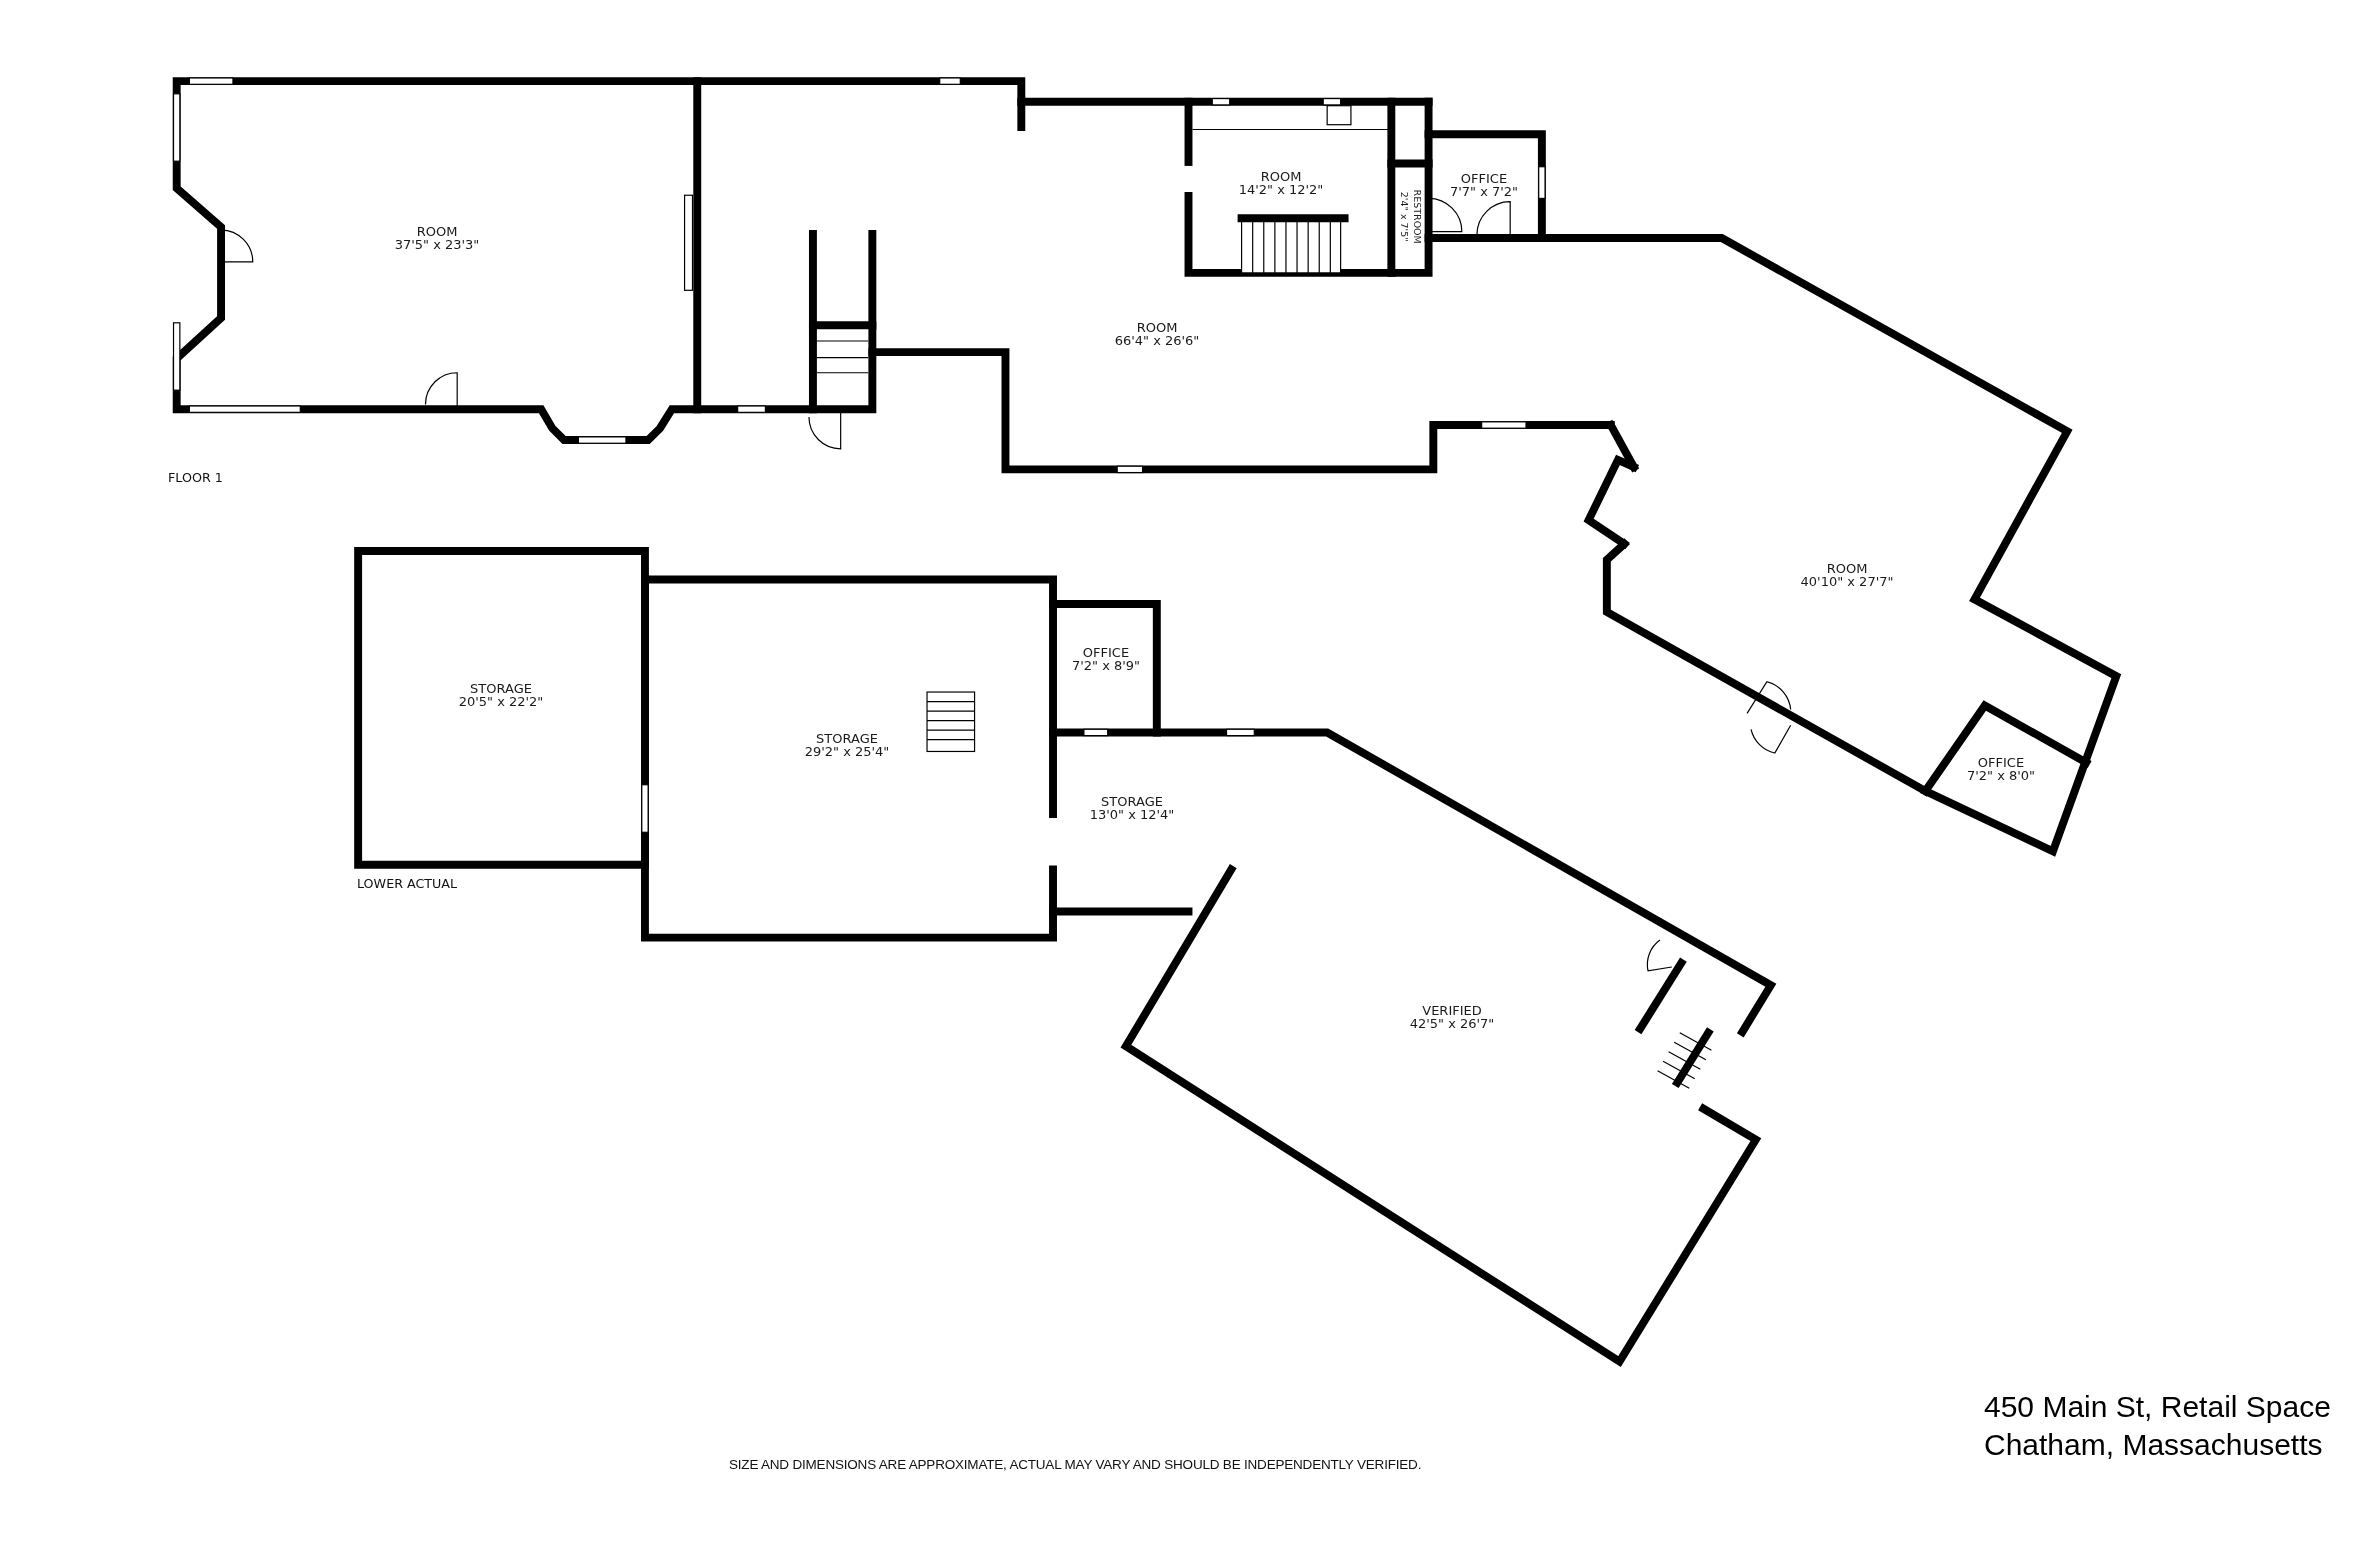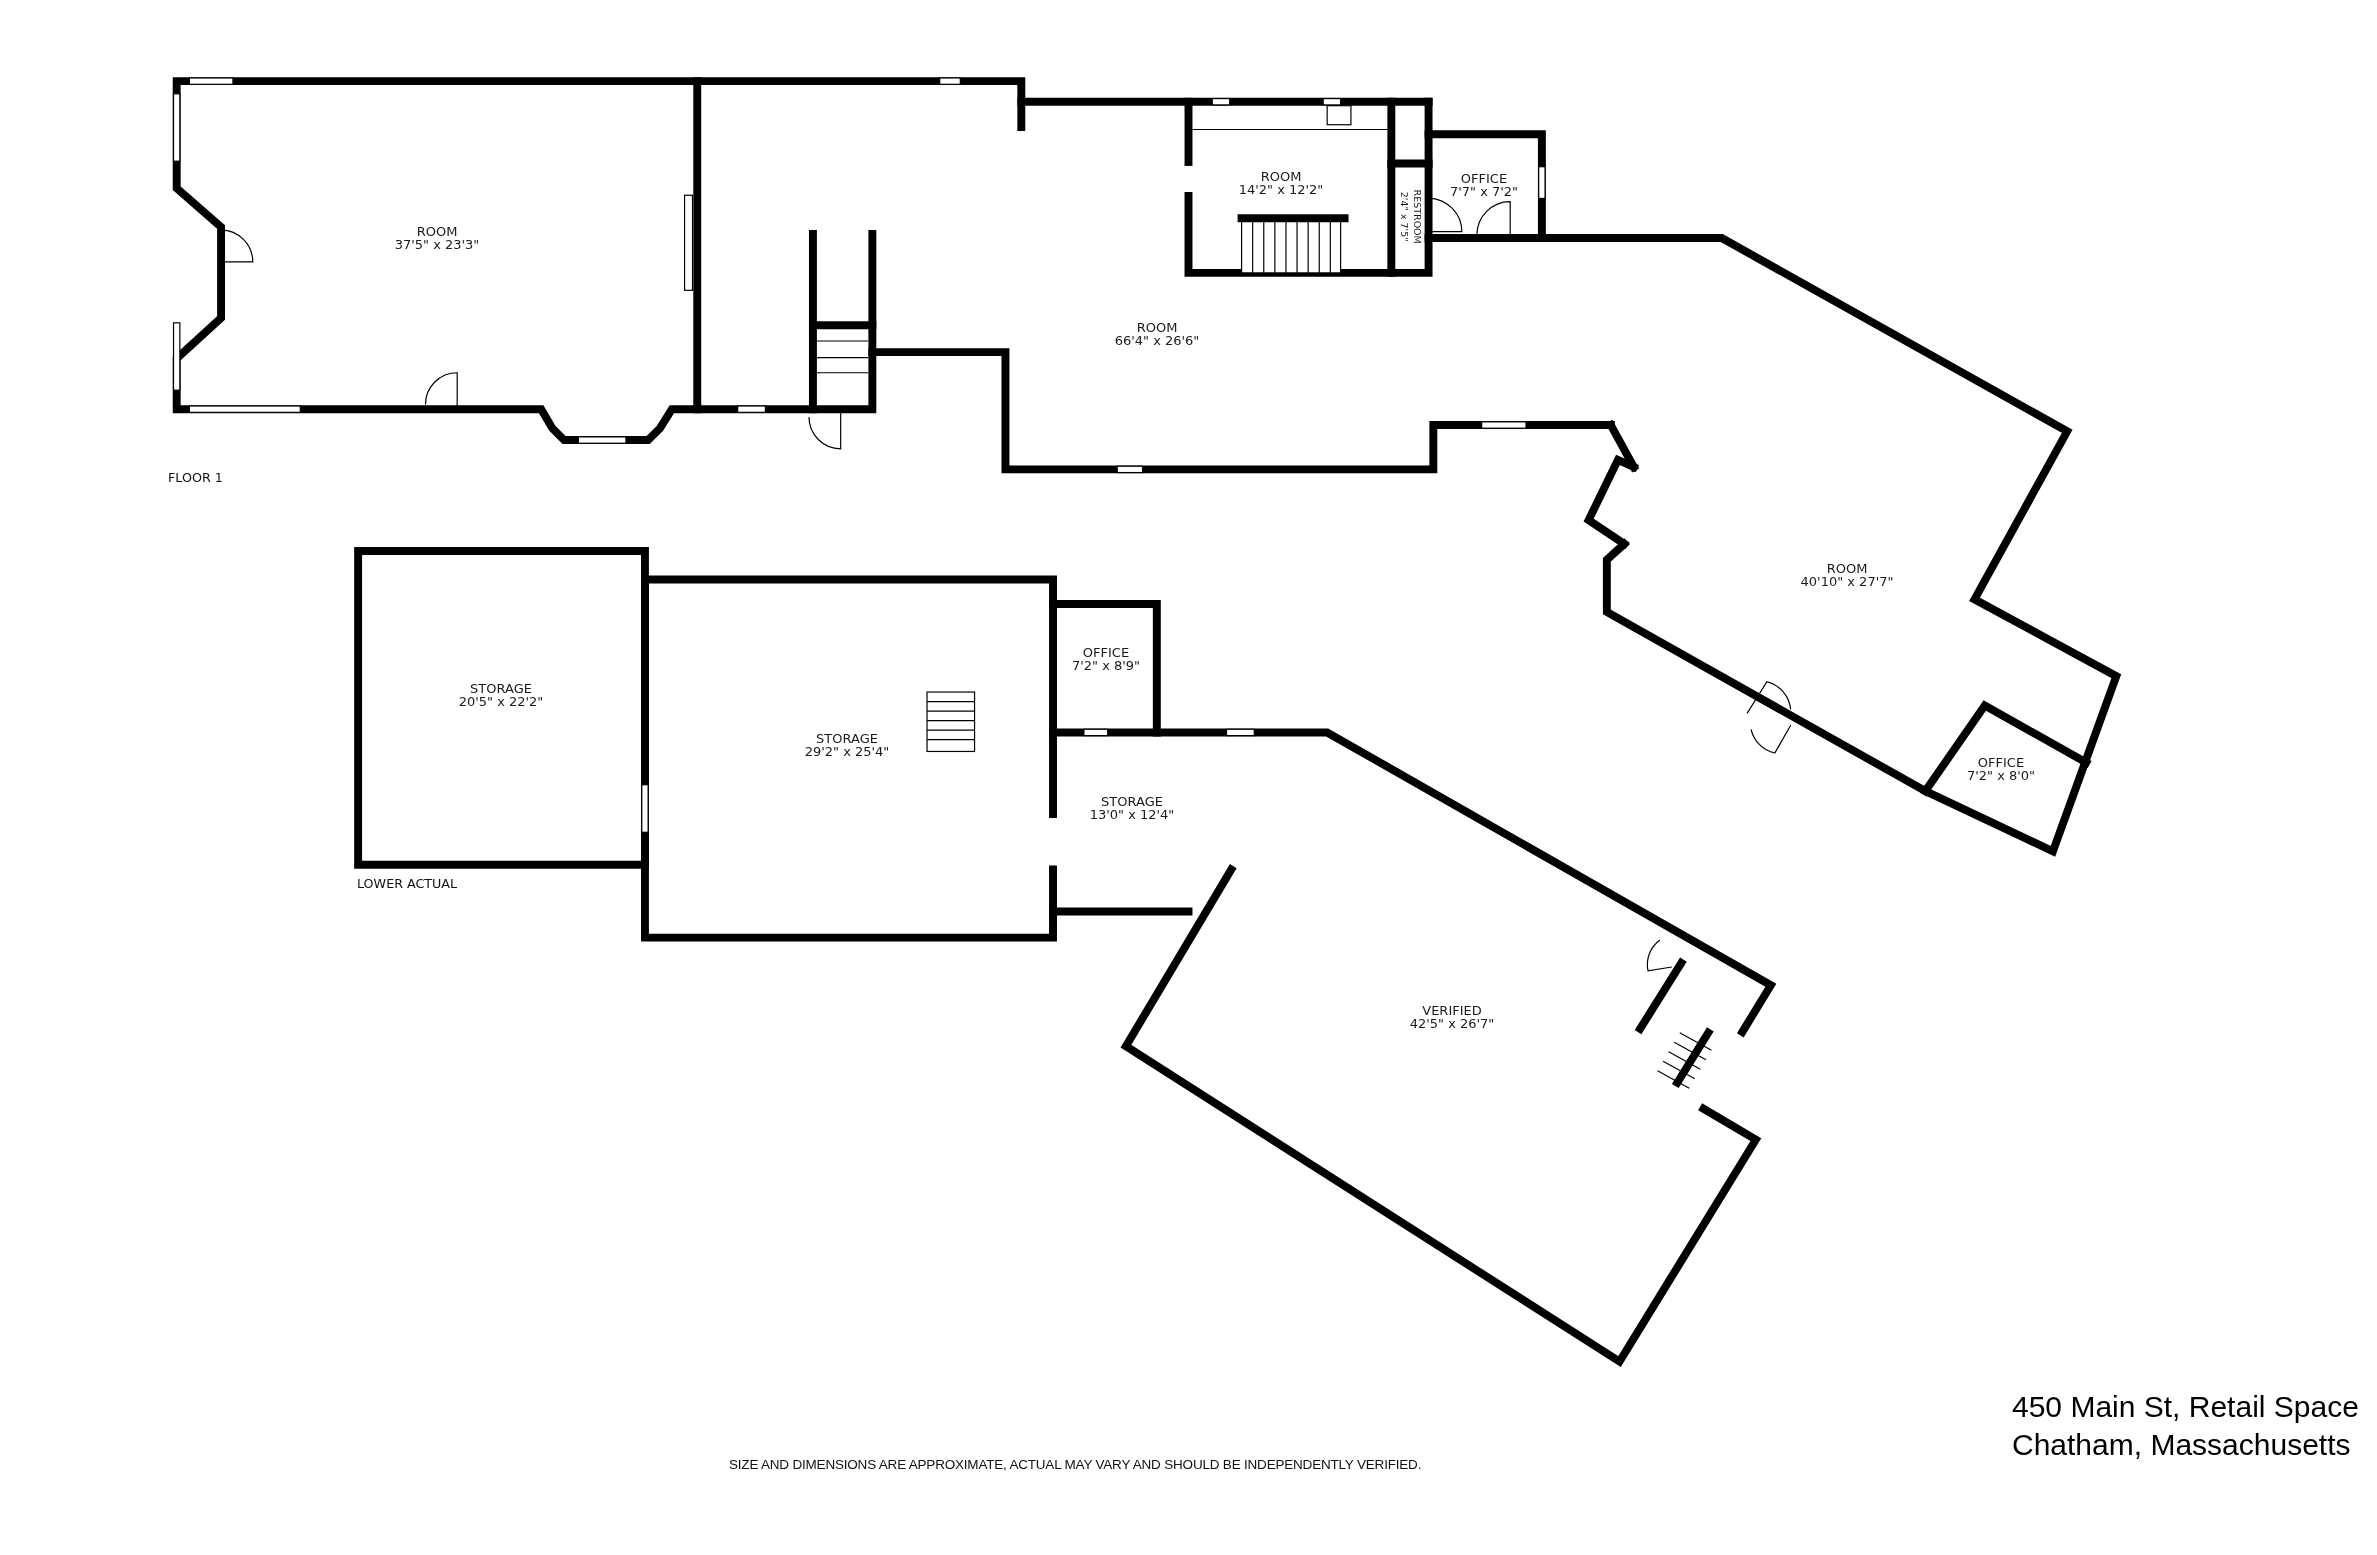--- a/index.html
+++ b/index.html
@@ -5,21 +5,21 @@
   html, body { margin: 0; padding: 0; background: #ffffff; }
   body { width: 2377px; height: 1556px; position: relative; overflow: hidden; font-family: "DejaVu Sans", sans-serif; }
   svg#plan { position: absolute; left: 0; top: 0; }
   .wall { fill: none; stroke: #000; stroke-width: 10; stroke-linejoin: miter; stroke-linecap: square; }
   .thin { fill: none; stroke: #000; stroke-width: 1.5; }
   .win { fill: #fff; stroke: #000; stroke-width: 1.5; }
   .stair { fill: #fff; stroke: #000; stroke-width: 1.5; }
   .room-label { position: absolute; text-align: center; font-family: "DejaVu Sans", sans-serif; font-size: 13px; color: #1a1a1a; line-height: 12.7px; transform: translateX(-50%); white-space: nowrap; }
   .level-label { position: absolute; font-family: "DejaVu Sans", sans-serif; font-size: 12.7px; color: #111; }
   .disclaimer { position: absolute; left: 729px; top: 1436px; font-family: "Liberation Sans", sans-serif; font-size: 13.5px; color: #111; letter-spacing: -0.2px; margin-top: 21px; }
-  .address { position: absolute; left: 1984px; top: 1388px; font-family: "Liberation Sans", sans-serif; font-size: 30px; color: #000; line-height: 38px; margin-left: 28px; }
+  .address { position: absolute; left: 1984px; top: 1388px; font-family: "Liberation Sans", sans-serif; font-size: 30px; color: #000; line-height: 38px; }
   .rot { transform: translateX(-50%) rotate(90deg); transform-origin: center center; }
 </style>
 </head>
 <body>
 
 <svg id="plan" width="2377" height="1556" viewBox="0 0 3000 1963" xmlns="http://www.w3.org/2000/svg">
 
   <g>
 
     <polyline class="wall" points="880,102 223,102 223,237 279,286 279,401 223,452 223,516 683,516 697,540 712,555 818,555 833,540 848,516 880,516 880,102"></polyline>

